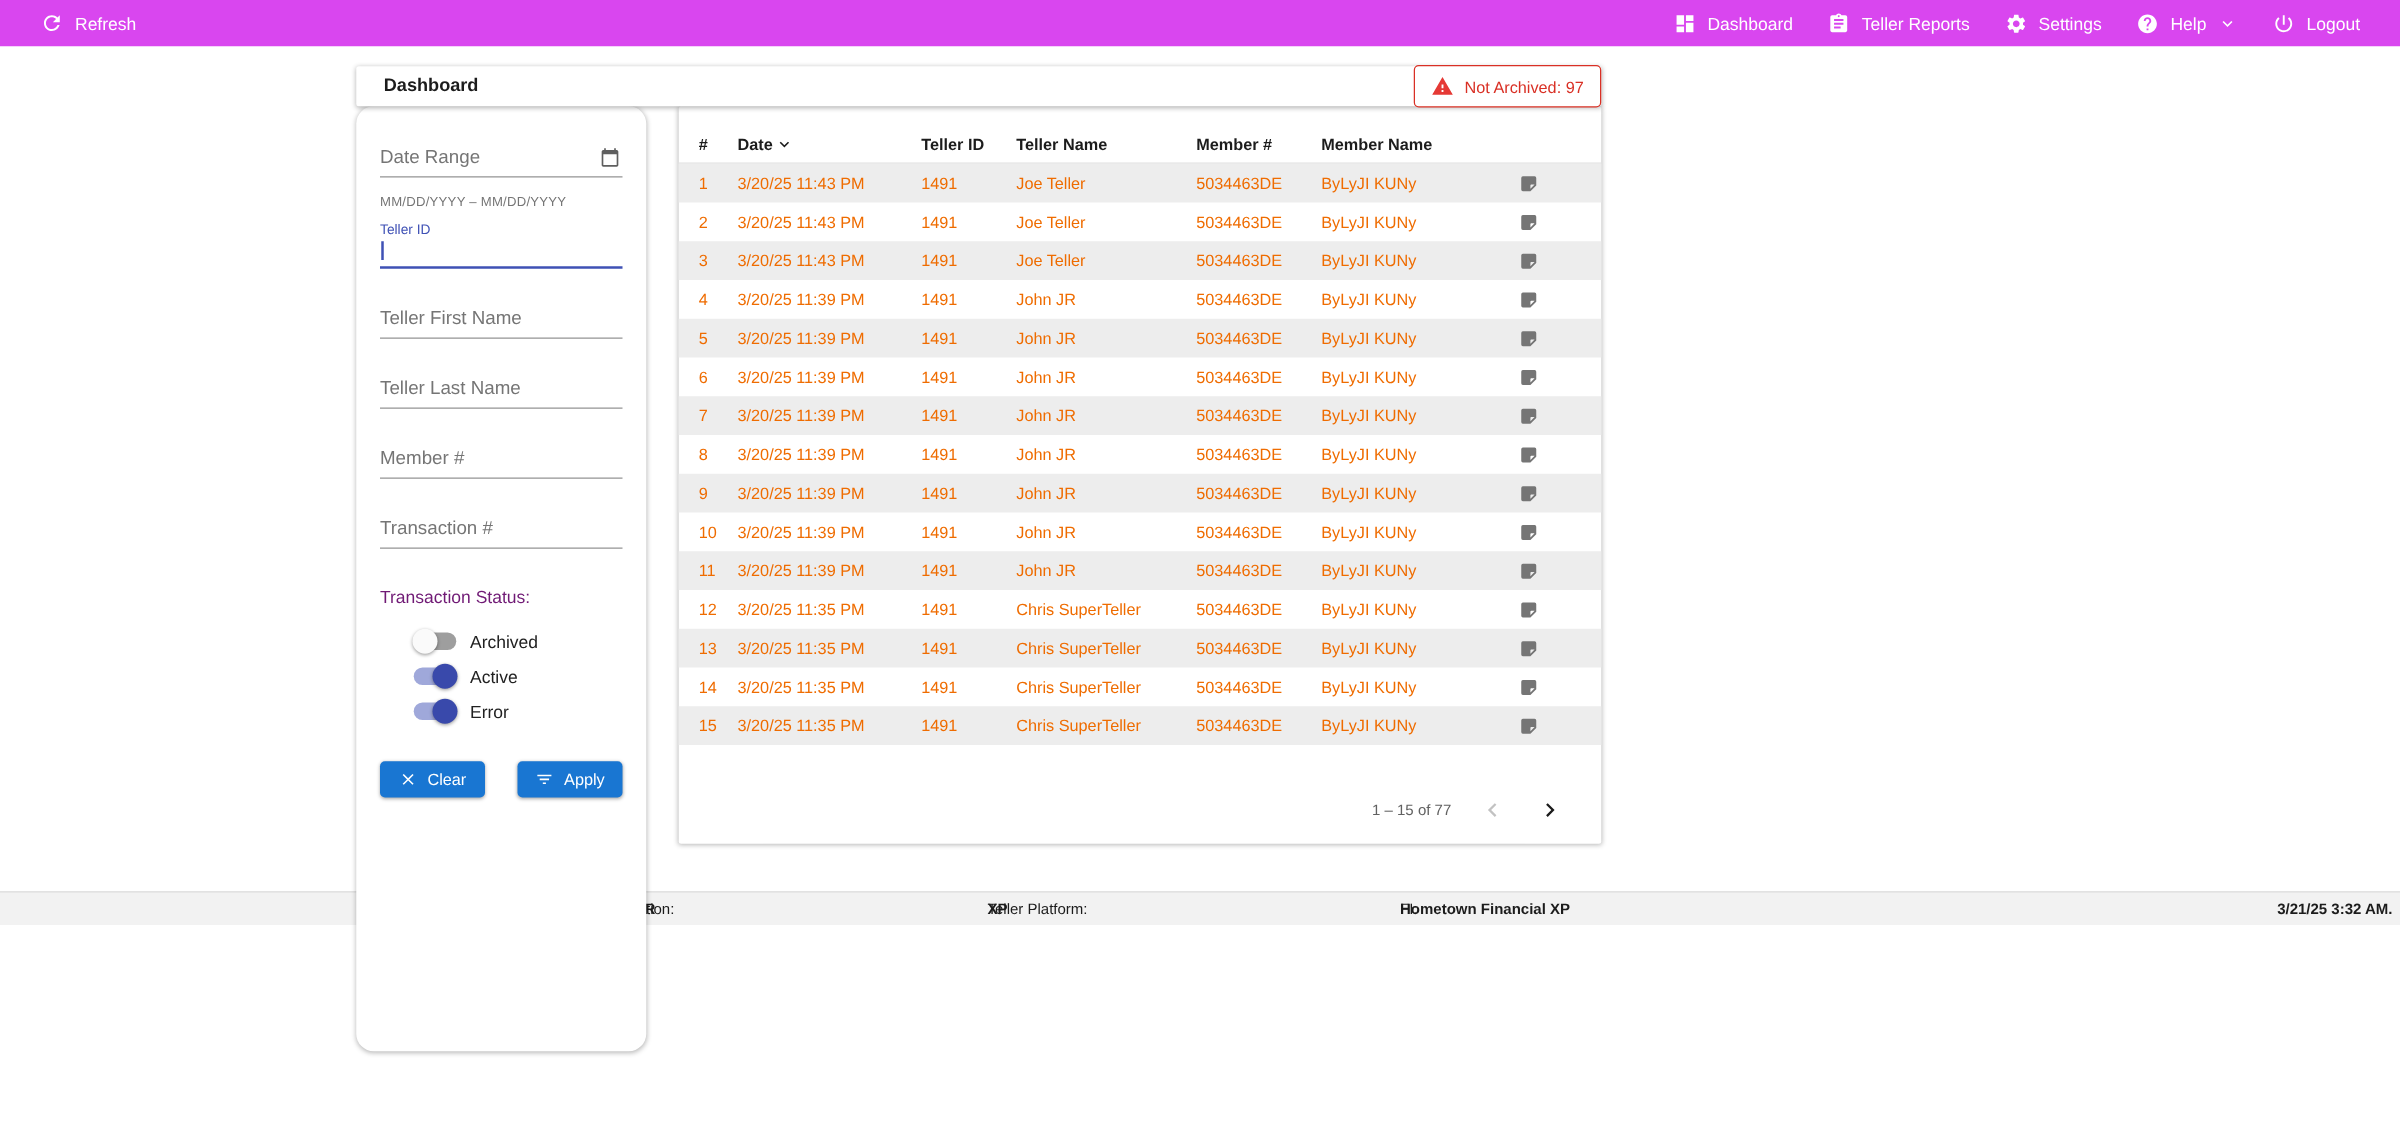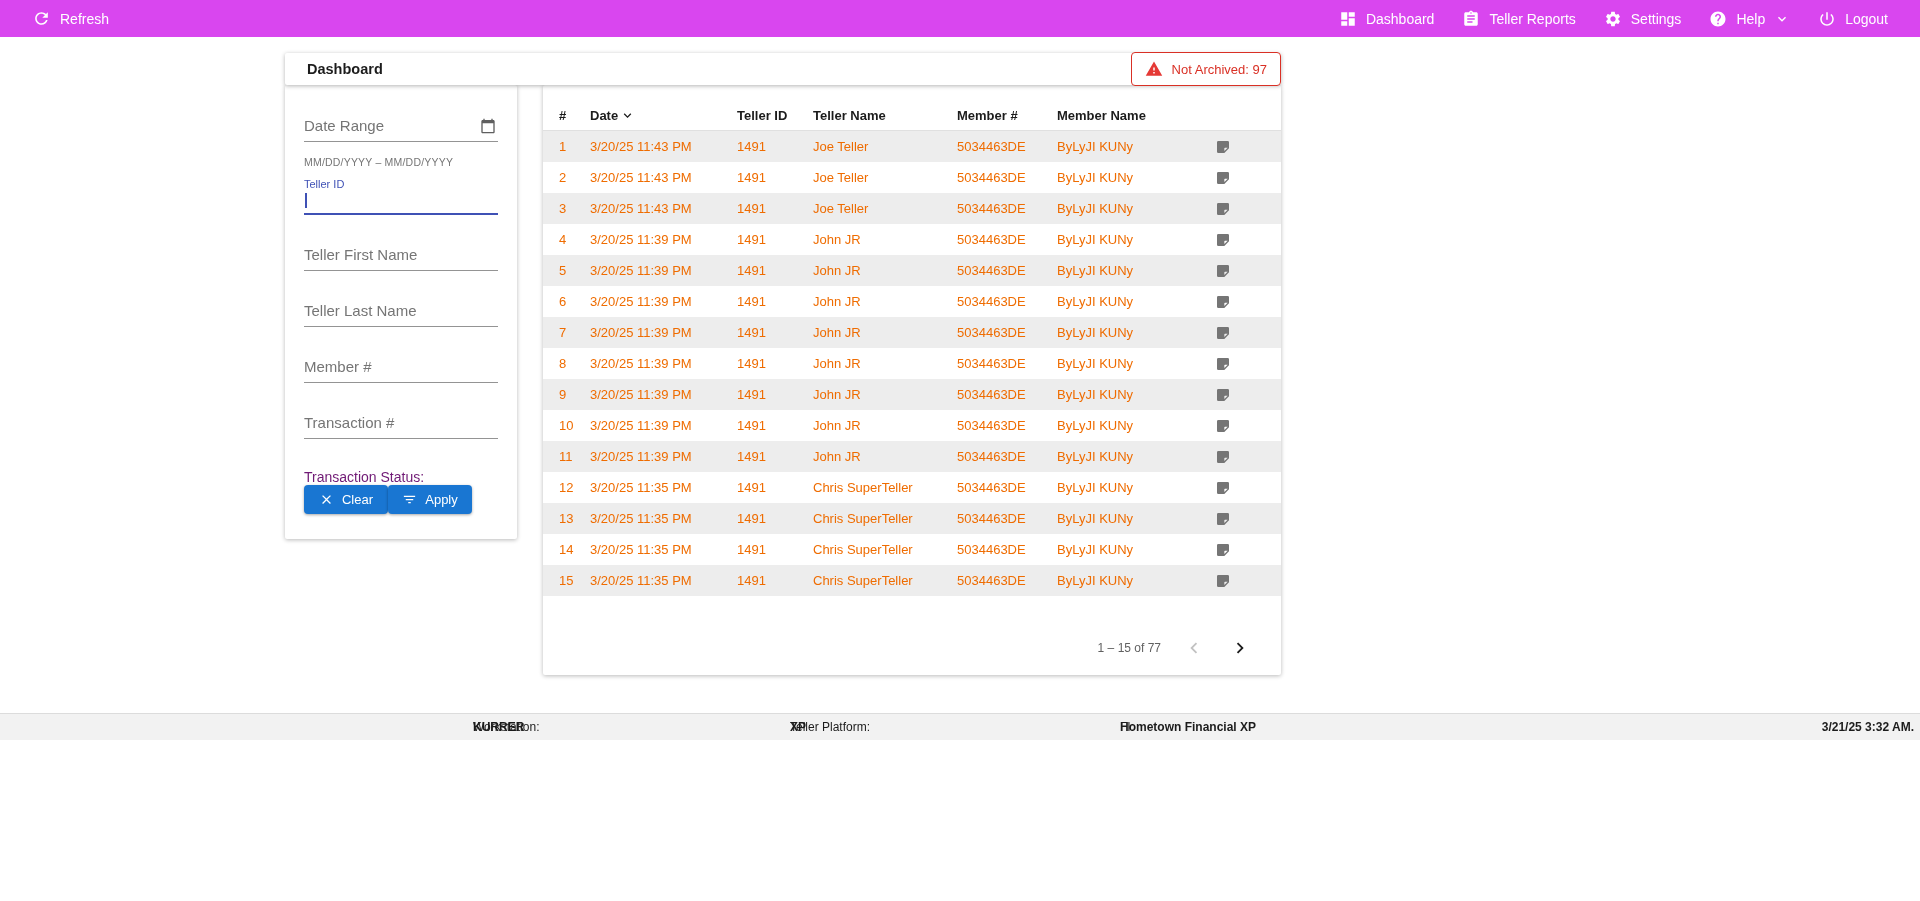--- a/index.html
+++ b/index.html
@@ -11,41 +11,41 @@
   .nav-item svg { display:block; }
   .nav-left { display:flex; }
   .nav-right { margin-left:auto; display:flex; }
 
   
   .toolbar { position:absolute; left:285px; top:53px; width:996px; height:32px; background:#fff; border-radius:2px; box-shadow:0 1px 4px rgba(0,0,0,.3); display:flex; align-items:center; z-index:3; }
   .page-title { font-size:14.5px; font-weight:bold; color:#1c1c1c; padding-left:22px; }
   .badge { margin-left:auto; display:flex; align-items:center; gap:9px; border:1px solid #d93025; color:#d93025; background:#fff; border-radius:4px; height:20px; padding:16px 13px; font-size:13px; }
 
   
-  .filter-card { position:absolute; left:285px; top:85px; width:232px; height:454px; background:#fff; border-radius:2px; box-shadow:0 1px 4px rgba(0,0,0,.28); padding:26px 19px 16px; z-index:2; }
+  .filter-card { position:absolute; left:285px; top:85px; width:232px; height:756px; background:#fff; border-radius:14px; box-shadow:0 1px 4px rgba(0,0,0,.28); padding:26px 19px 16px; z-index:2; }
   .field { position:relative; }
   .field input { width:100%; border:none; outline:none; background:transparent; border-bottom:1px solid #949494; font-family:"Liberation Sans", sans-serif; font-size:15px; color:#212121; padding:6px 0 7px; }
   .field input::placeholder { color:#757575; opacity:1; }
   .field.date-field input { padding-right:26px; }
   .date-icon { position:absolute; right:2px; top:7px; }
   .hint { margin-top:14px; font-size:10.5px; color:#757575; letter-spacing:.2px; }
   .focus-label { display:block; margin-top:10px; font-size:11px; color:#3f51b5; }
   .field.focused input { border-bottom:2px solid #3f51b5; padding:1px 0 5px; }
   .caret { position:absolute; left:1px; bottom:7px; width:2px; height:15px; background:#3f51b5; }
   .field.spaced { margin-top:25px; }
   .status-label { margin-top:30px; font-size:14px; color:#701a75; }
   .toggles { margin-top:14px; padding-left:26px; }
   .toggle-row { display:flex; align-items:center; gap:10px; height:28px; cursor:pointer; }
   .switch { position:relative; width:36px; height:20px; flex:0 0 auto; }
   .switch .track { position:absolute; left:1px; top:3px; width:34px; height:14px; border-radius:7px; background:rgba(0,0,0,.38); }
   .switch .thumb { position:absolute; left:0; top:0; width:20px; height:20px; border-radius:50%; background:#fafafa; box-shadow:0 1px 3px rgba(0,0,0,.4); }
   .switch.on .track { background:#9fa8da; }
   .switch.on .thumb { left:16px; background:#3949ab; }
   .toggle-label { font-size:14px; color:#212121; }
-  .btn-row { display:flex; }
+  .btn-row { margin-top:26px; display:flex; gap:26px; }
   .btn { display:flex; align-items:center; justify-content:center; gap:8px; width:84px; height:29px; background:#1976d2; color:#fff; border:none; border-radius:4px; font-family:"Liberation Sans", sans-serif; font-size:13px; cursor:pointer; box-shadow:0 1px 3px rgba(0,0,0,.35); }
 
   
   .table-card { position:absolute; left:543px; top:85px; width:738px; height:590px; background:#fff; border-radius:2px; box-shadow:0 1px 4px rgba(0,0,0,.28); z-index:2; }
   .grid-row { display:grid; grid-template-columns:31px 147px 76px 144px 100px 158px 1fr; align-items:center; padding-left:16px; }
   .thead { margin-top:16px; height:30px; border-bottom:1px solid #e0e0e0; font-size:13px; font-weight:bold; color:#1c1c1c; }
   .thead .hcell { display:flex; align-items:center; gap:2px; }
   .trow { height:31px; font-size:13px; color:#EF6C00; cursor:pointer; }
   .tbody .trow:nth-child(odd) { background:#ededed; }
   .icon-cell { display:flex; align-items:center; }
@@ -145,20 +145,43 @@
   </div>
   <div class="field spaced">
     <input placeholder="Member #" style="">
   </div>
   <div class="field spaced">
     <input placeholder="Transaction #" style="">
   </div>
 
   <div class="status-label">Transaction Status:</div>
 
+  <div class="toggles">
+    <div class="toggle-row">
+      <span class="switch">
+          <span class="track"></span>
+          <span class="thumb"></span>
+        </span>
+      <span class="toggle-label">Archived</span>
+    </div>
+    <div class="toggle-row">
+      <span class="switch on">
+          <span class="track"></span>
+          <span class="thumb"></span>
+        </span>
+      <span class="toggle-label">Active</span>
+    </div>
+    <div class="toggle-row">
+      <span class="switch on">
+          <span class="track"></span>
+          <span class="thumb"></span>
+        </span>
+      <span class="toggle-label">Error</span>
+    </div>
+  </div>
 
   <div class="btn-row">
     <button class="btn">
       <svg width="15" height="15" viewBox="0 0 24 24" fill="#ffffff">
           <path d="M19 6.41 17.59 5 12 10.59 6.41 5 5 6.41 10.59 12 5 17.59 6.41 19 12 13.41 17.59 19 19 17.59 13.41 12z"></path>
         </svg>
       <span>Clear</span>
     </button>
     <button class="btn">
       <svg width="15" height="15" viewBox="0 0 24 24" fill="#ffffff">

